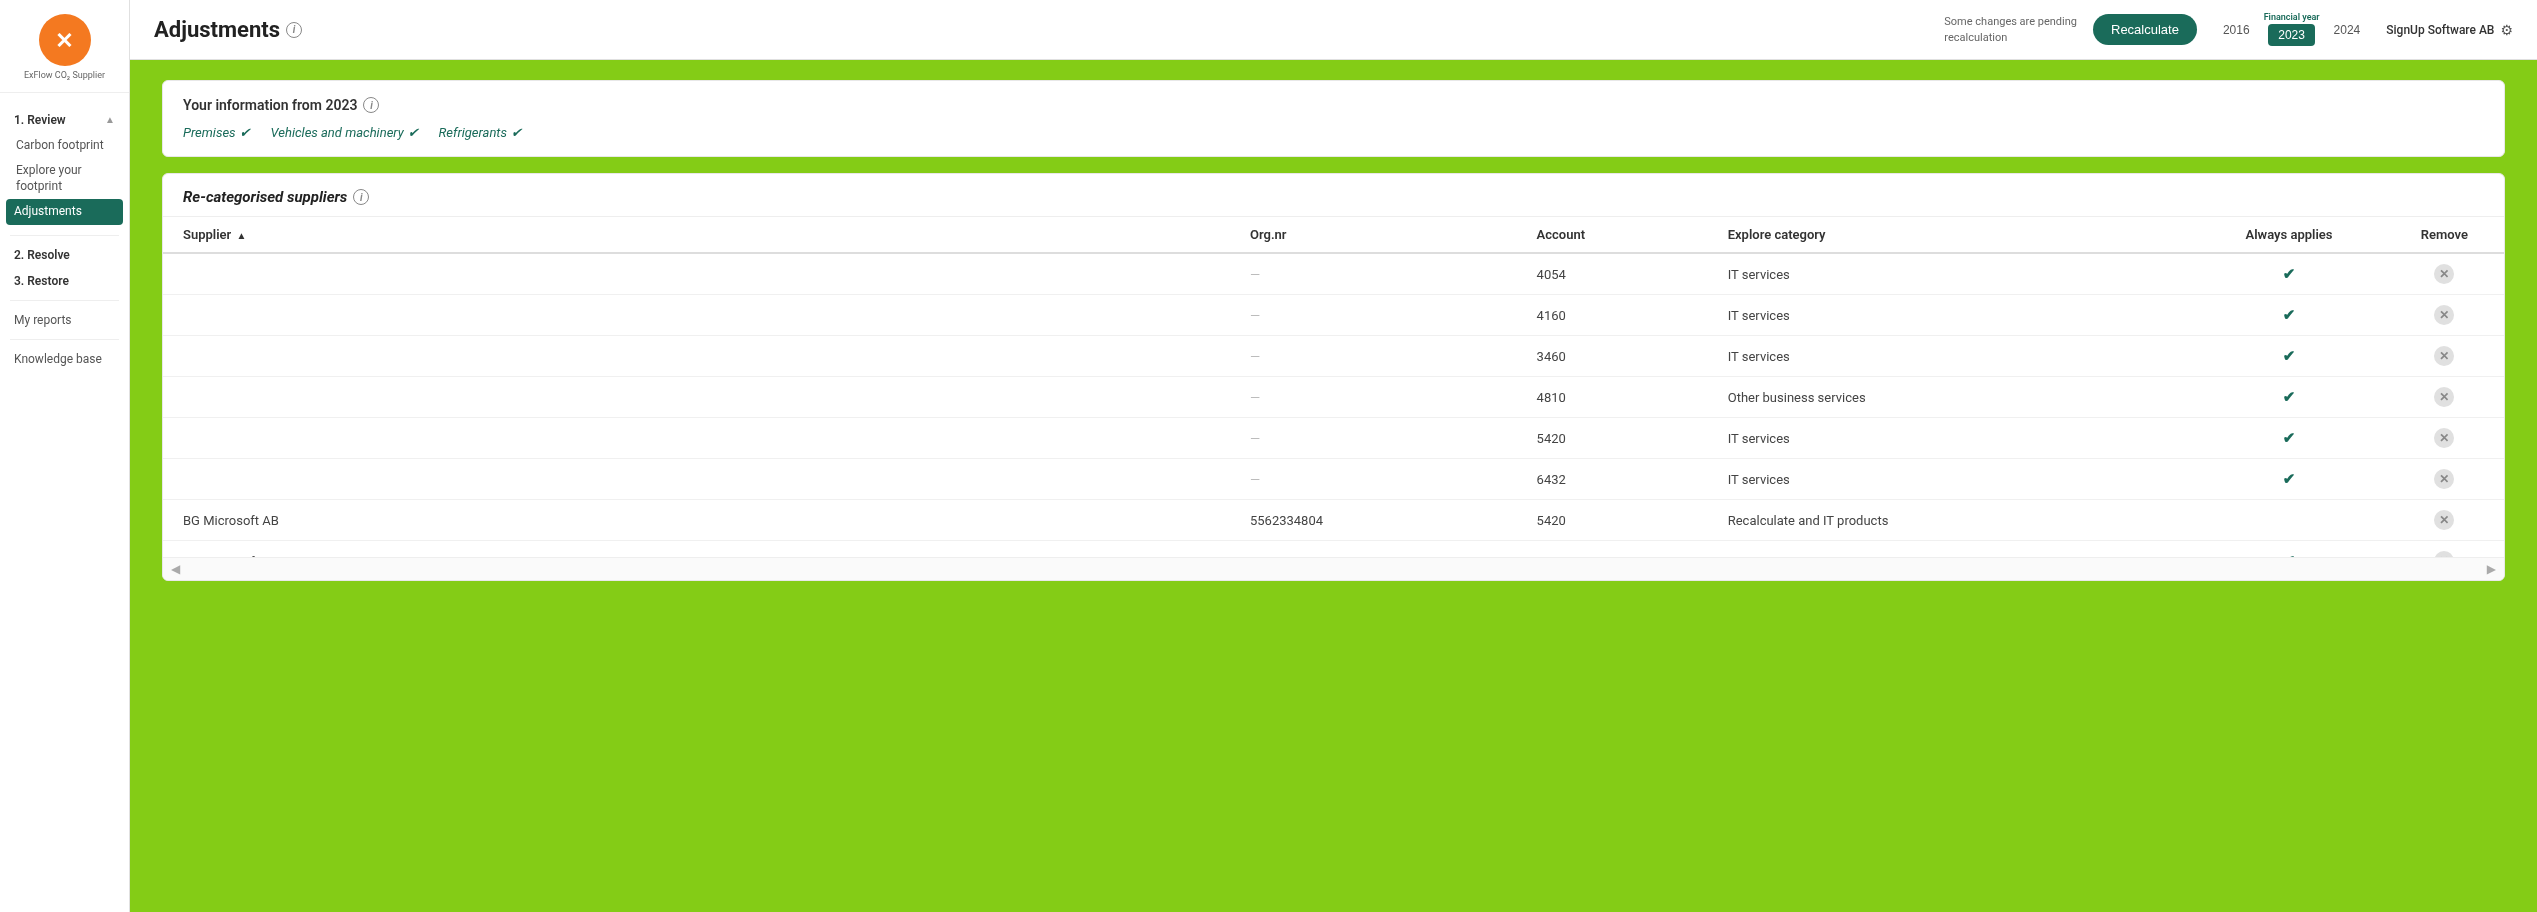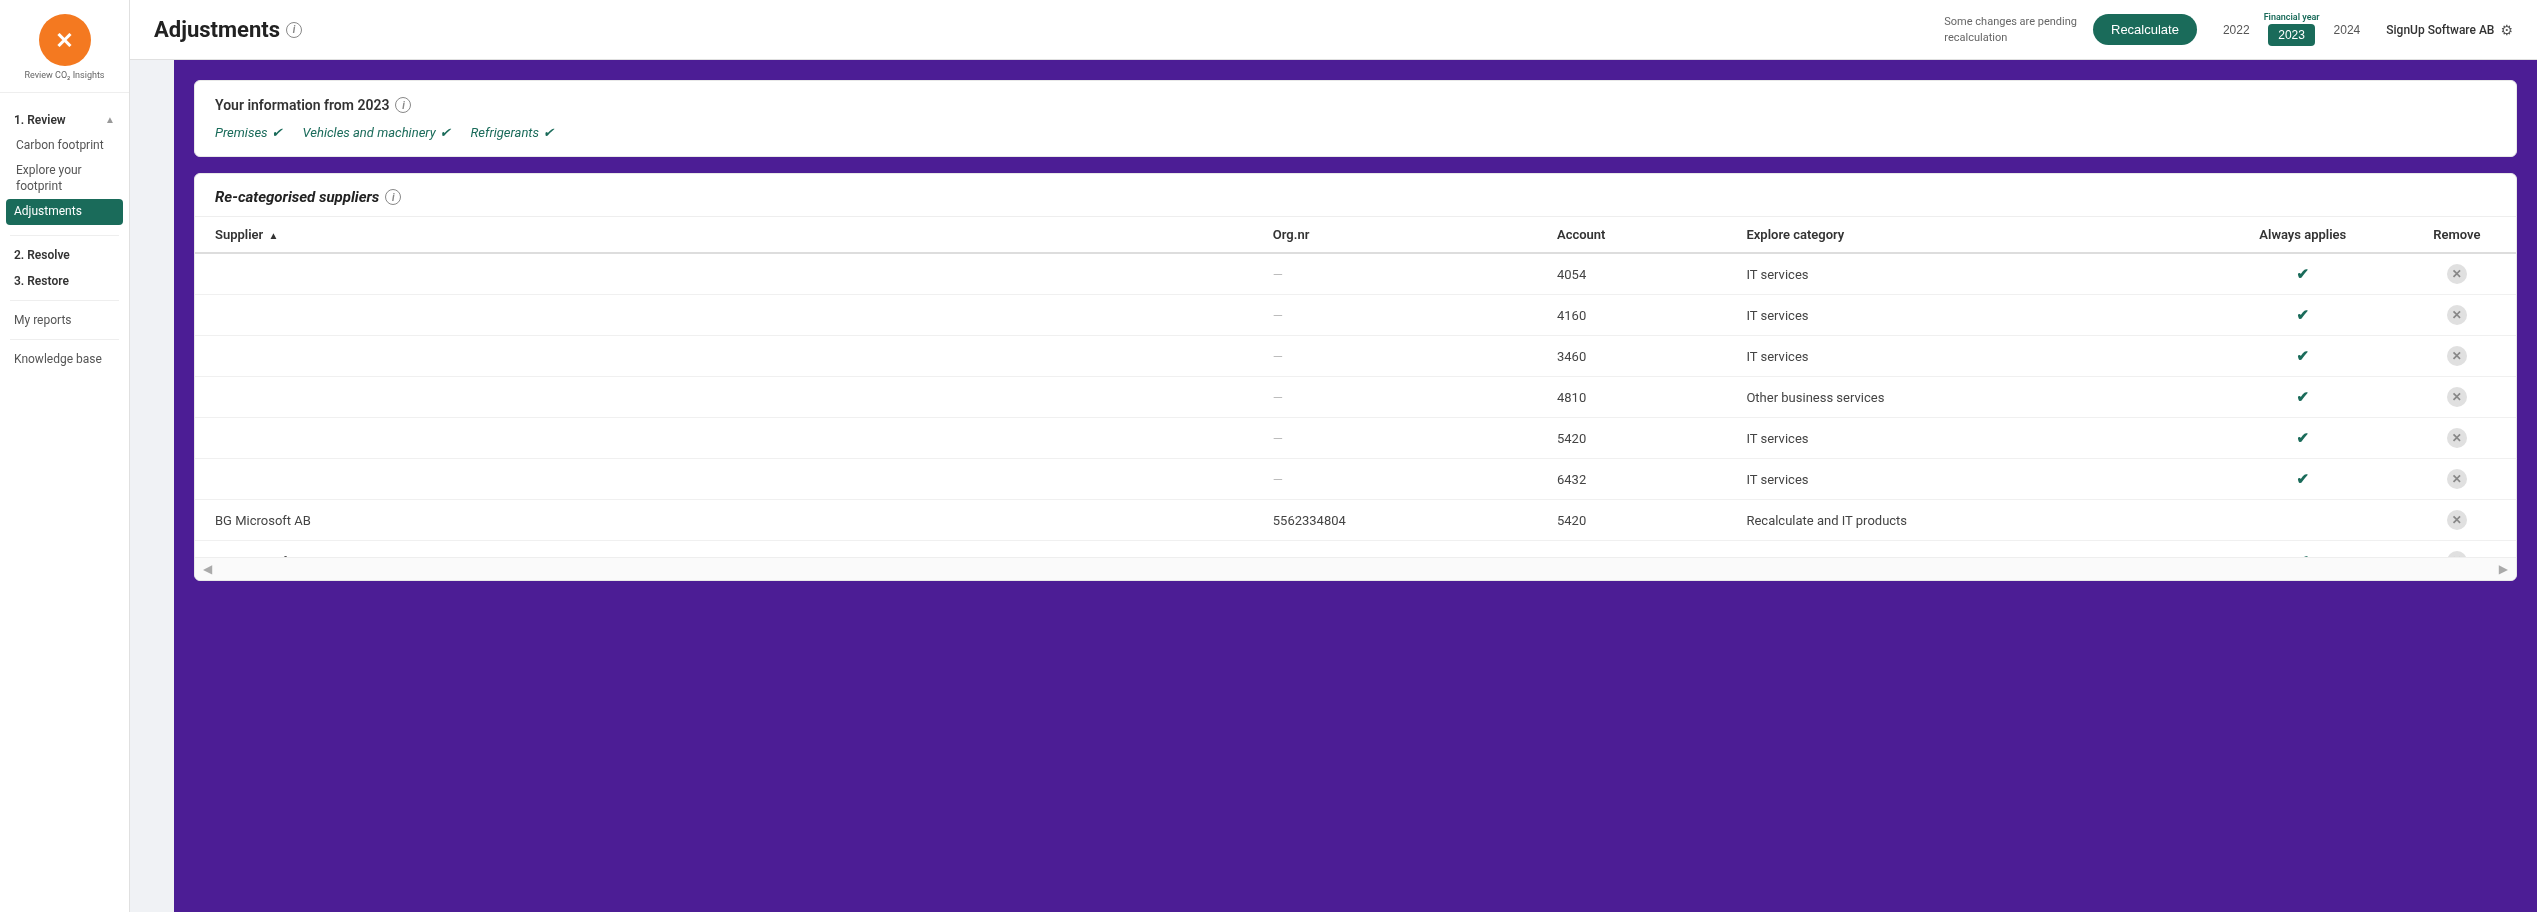--- a/index.html
+++ b/index.html
@@ -203,23 +203,22 @@
     .gear-icon {
       font-size: 14px;
       color: #555;
       cursor: pointer;
     }
 
     
     .content {
       flex: 1;
       overflow-y: auto;
-      padding: 20px 20px;
-      background: #4c1d95;
-      margin-left: 44px;
+      padding: 20px 32px;
+      background: #84cc16;
     }
 
     
     .info-section {
       background: #fff;
       border-radius: 6px;
       padding: 16px 20px;
       margin-bottom: 16px;
       border: 1px solid #e8e8e8;
     }
@@ -359,21 +358,21 @@
       font-size: 12px;
       cursor: pointer;
     }
   </style>
 </head>
 <body>
 
 <div class="sidebar">
   <div class="sidebar-logo">
     <div class="logo-circle">✕</div>
-    <div class="logo-text">Review CO₂ Insights</div>
+    <div class="logo-text">ExFlow CO₂ Supplier</div>
   </div>
   <div class="sidebar-nav">
     <div class="sidebar-section">
       <div class="sidebar-item-header">
         <span>1. Review</span>
         <span class="chevron">▲</span>
       </div>
       <div class="sidebar-sub-item">
         <span>Carbon footprint</span>
       </div>
@@ -409,21 +408,21 @@
       <span class="header-title">Adjustments</span>
       <span class="info-icon">i</span>
     </div>
     <div class="header-right">
       <div class="pending-text">
         <div>Some changes are pending</div>
         <div>recalculation</div>
       </div>
       <button class="recalculate-btn">Recalculate</button>
       <div class="year-selector">
-        <button class="year-btn">2022</button>
+        <button class="year-btn">2016</button>
         <div class="year-btn-wrapper">
           <span class="year-label-top">Financial year</span>
           <button class="year-btn active">2023</button>
         </div>
         <button class="year-btn">2024</button>
       </div>
       <div class="user-section">
         <span>SignUp Software AB</span>
         <span class="gear-icon">⚙</span>
       </div>

